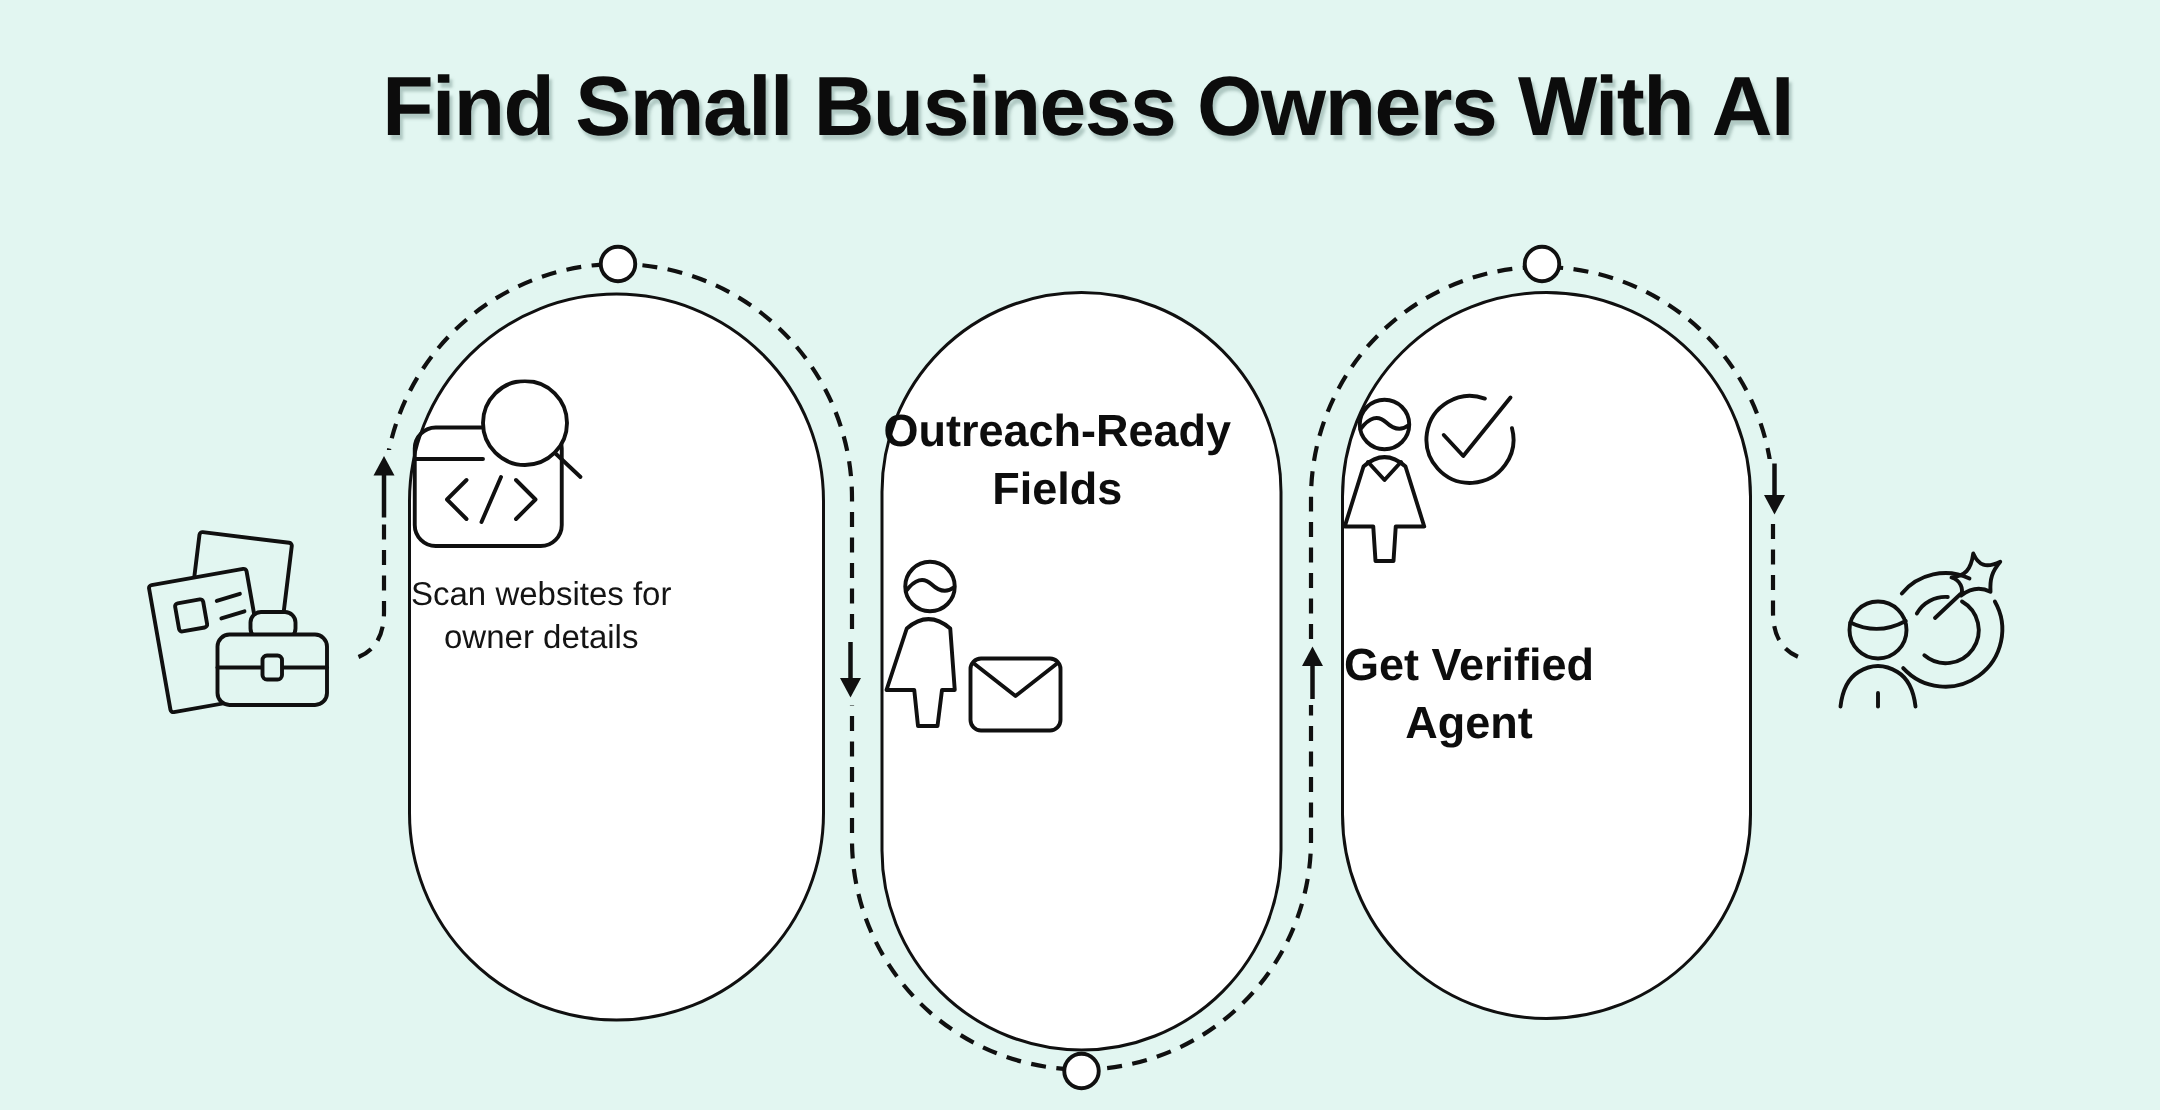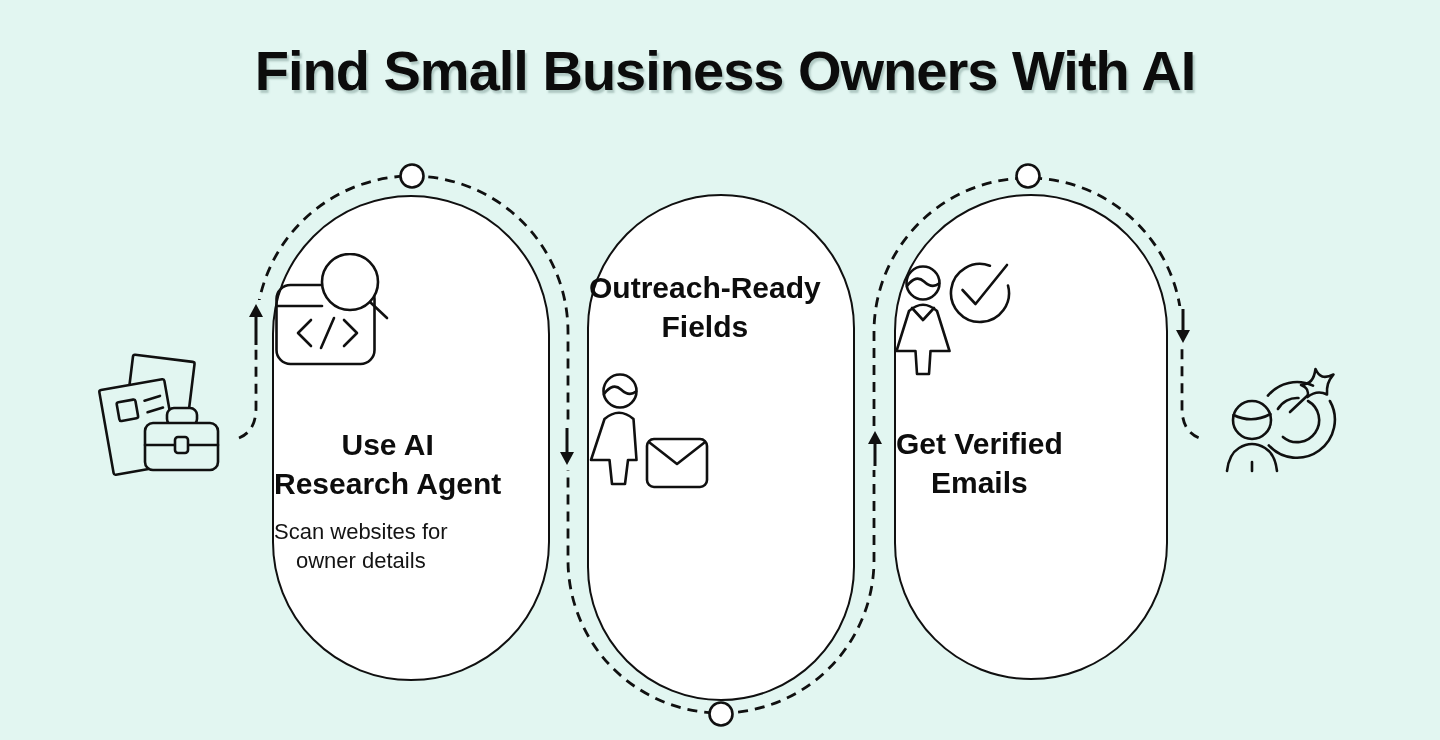--- a/index.html
+++ b/index.html
@@ -122,22 +122,20 @@
   <div class="card card-1">
     <svg class="step-icon" width="118" height="114" viewBox="0 0 118 114">
       <rect class="stroke" x="2.5" y="32" width="98" height="79" rx="14"></rect>
       <path class="stroke" d="M2.5 53 L48 53"></path>
       <circle cx="76" cy="29" r="28" fill="#ffffff" stroke="#101010" stroke-width="2.6"></circle>
       <path class="stroke" d="M96 49 L113 65"></path>
       <path class="stroke" d="M37 67 L24 80 L37 93"></path>
       <path class="stroke" d="M47 95 L60 65"></path>
       <path class="stroke" d="M70 67 L83 80 L70 93"></path>
     </svg>
-    <div class="card-title">Use AI
-Research Agent</div>
     <div class="card-desc">Scan websites for
 owner details</div>
   </div>
 
   <div class="card card-2">
     <div class="card-title">Outreach-Ready
 Fields</div>
     <svg class="step-icon" width="122" height="118" viewBox="0 0 122 118">
       <circle class="stroke" cx="31" cy="19" r="16.5"></circle>
       <path class="stroke" d="M15 22 Q24 10 32 17.5 Q40 25 47 19.5"></path>
@@ -150,16 +148,16 @@
   <div class="card card-3">
     <svg class="step-icon" width="120" height="122" viewBox="0 0 120 122">
       <circle class="stroke" cx="27" cy="23" r="16.5"></circle>
       <path class="stroke" d="M11 26 Q20 14 28 21.5 Q36 29 43 23.5"></path>
       <path class="stroke" d="M0.5 91 L13 51 Q27 38.5 41 51 L53.5 91 L34.5 91 L33 114 L21 114 L19.5 91 Z"></path>
       <path class="stroke" d="M16 48 L27 60 L38 48"></path>
       <path class="stroke" d="M93.9 5.7 A29 29 0 1 0 112 25.5"></path>
       <path class="stroke" d="M66.5 30 L79.5 44 L111 5"></path>
     </svg>
     <div class="card-title">Get Verified
-Emails</div>
+Agent</div>
   </div>
 
 </div>
 
 </body></html>

